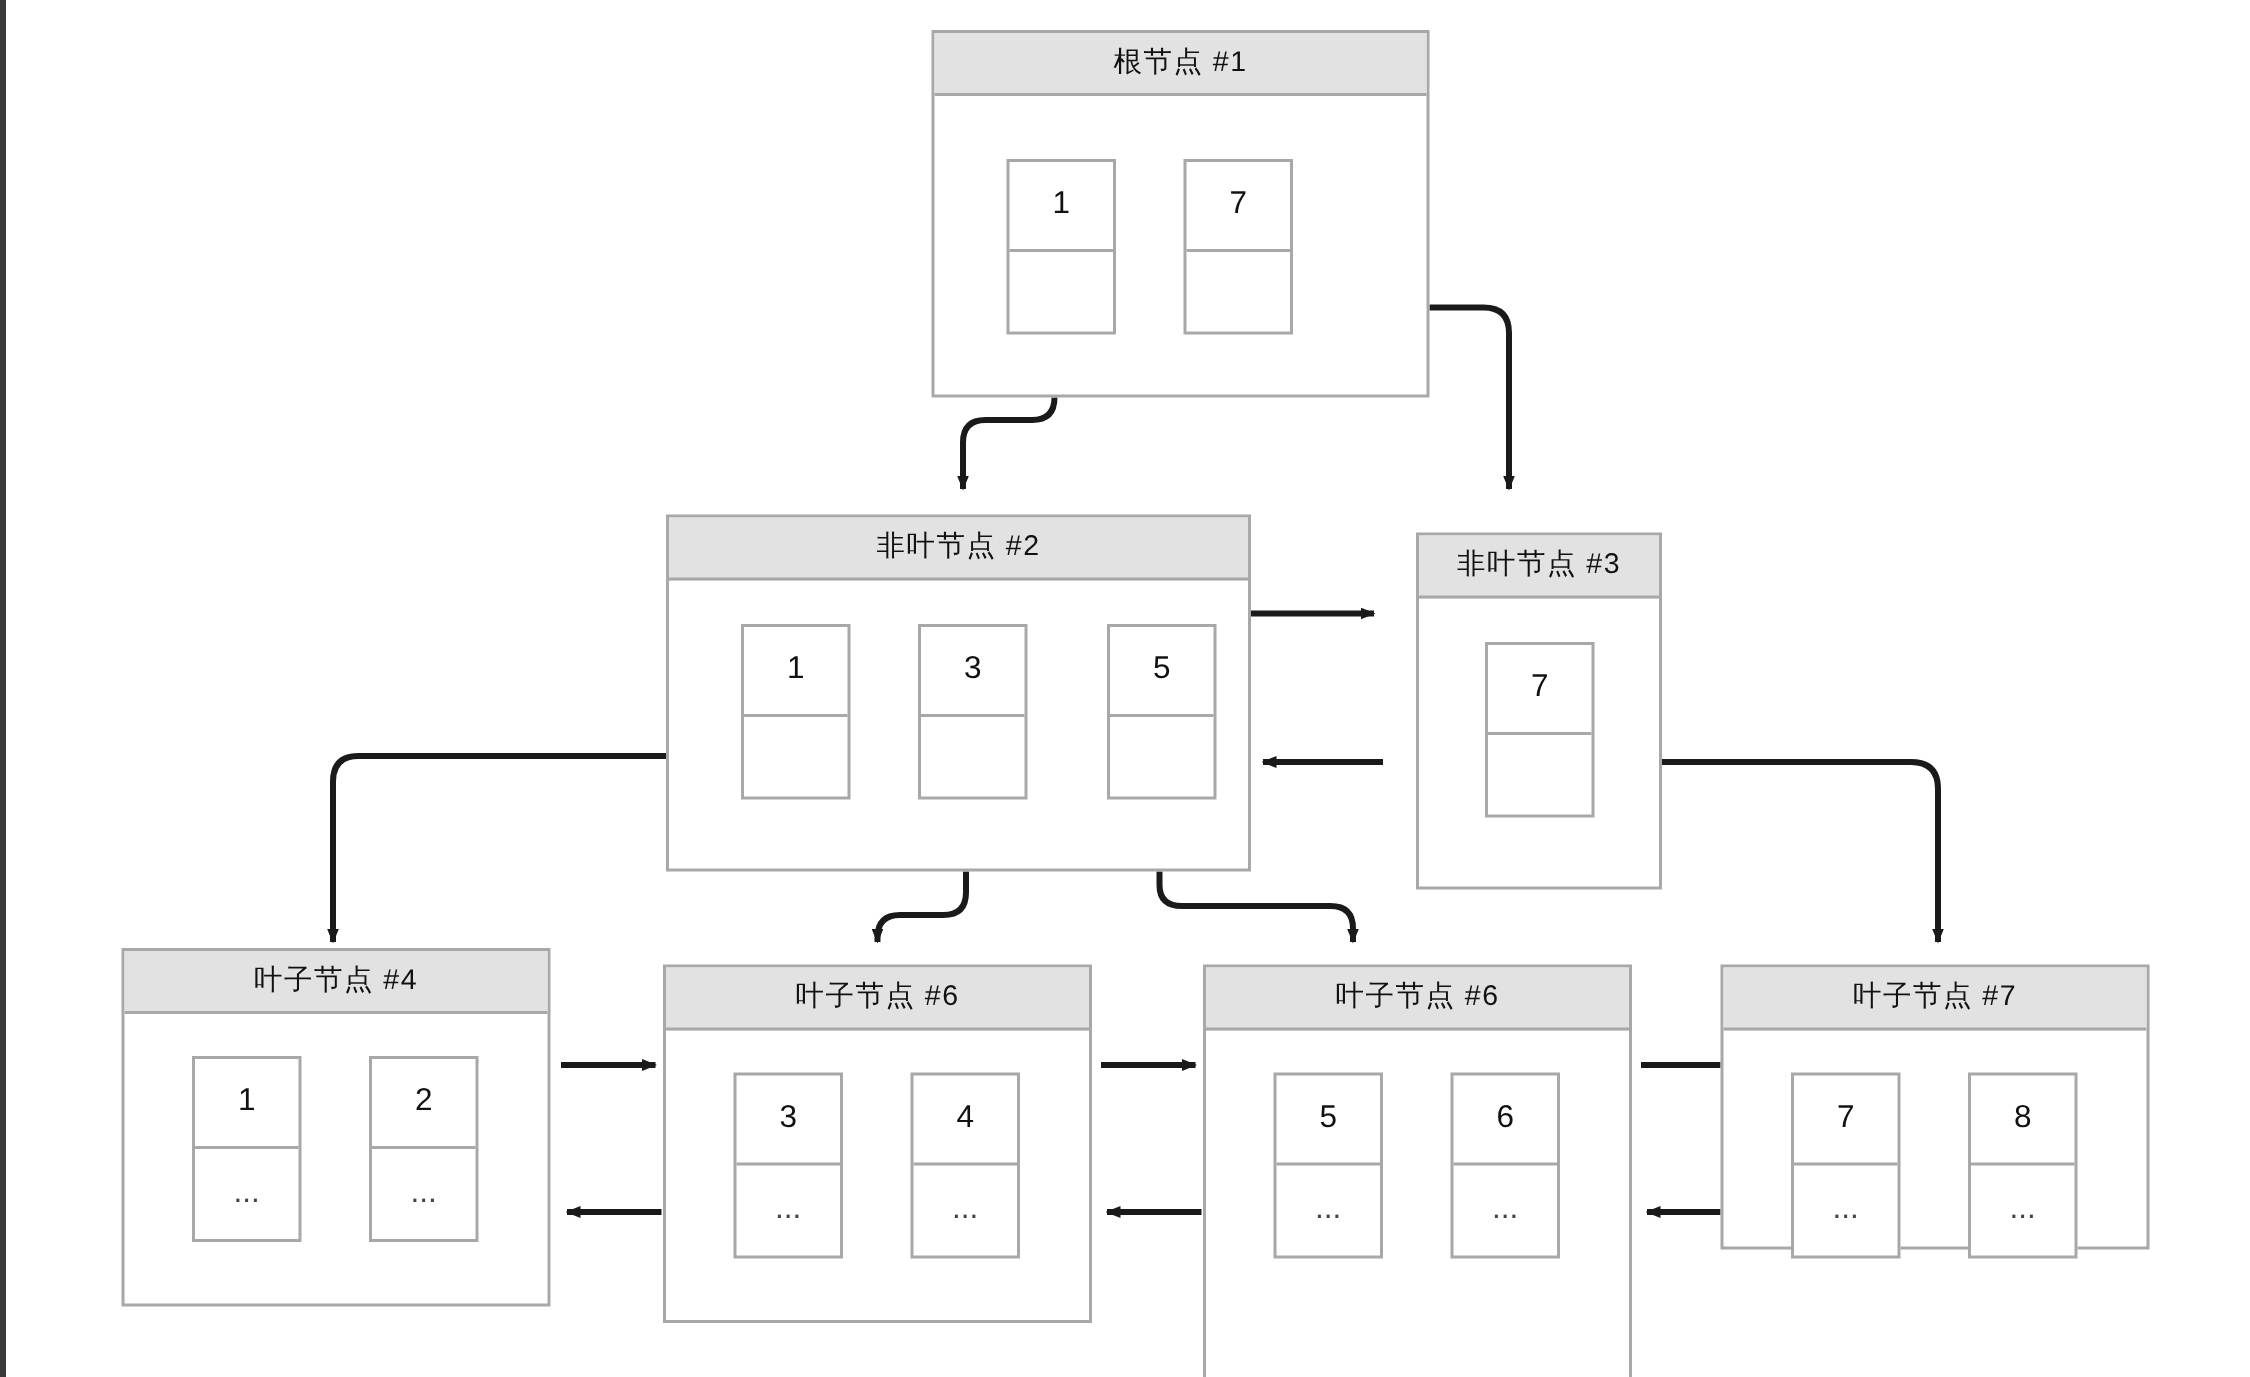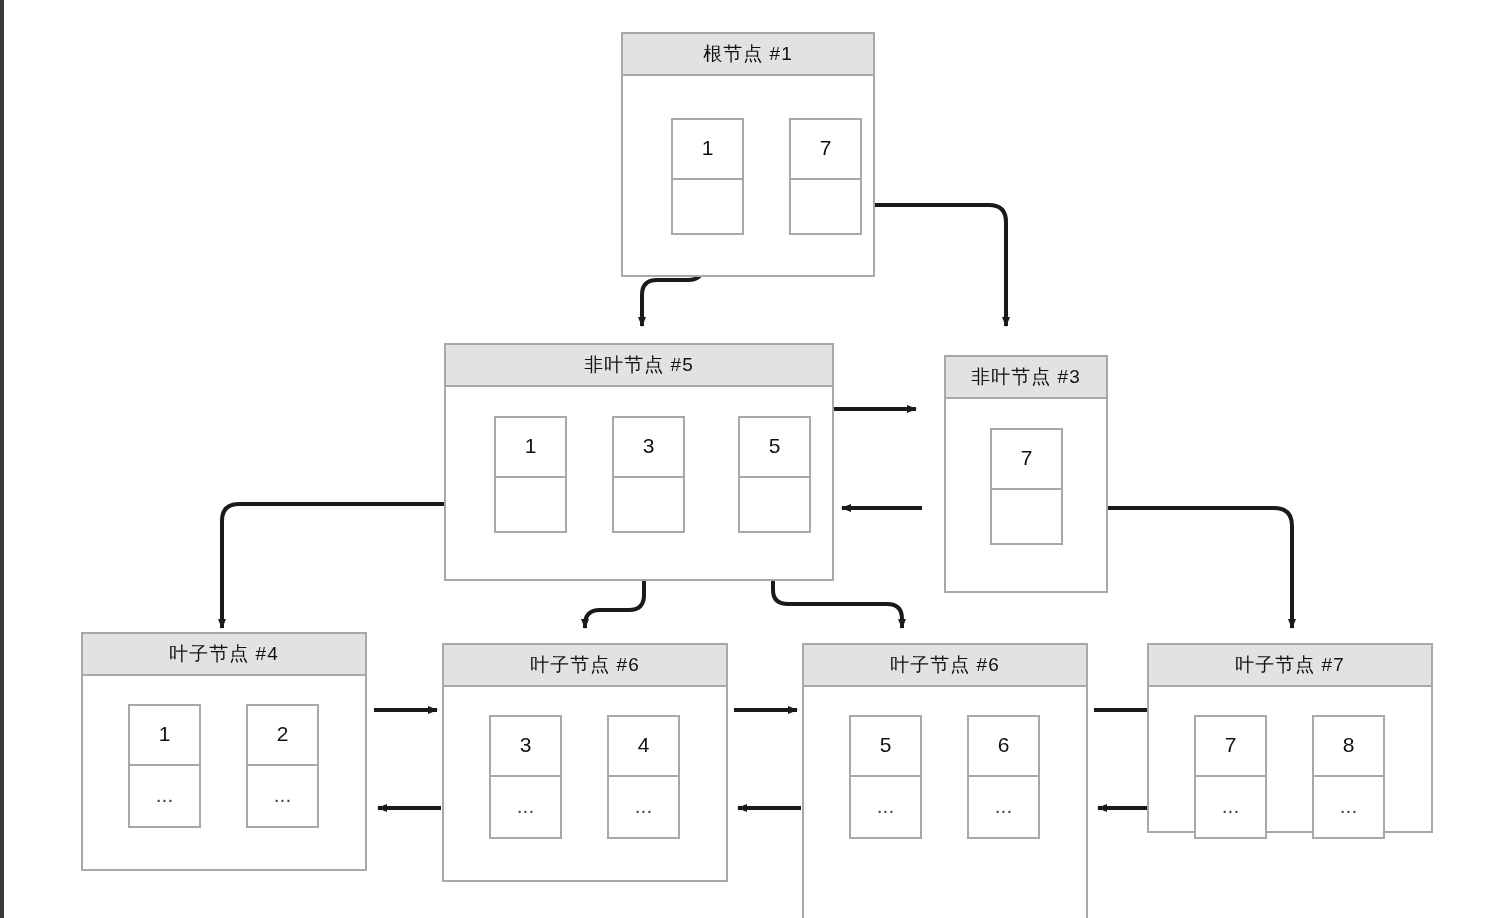--- a/index.html
+++ b/index.html
@@ -120,36 +120,36 @@
       <path d="M370,710 L433,710" marker-end="url(#ah)"></path>
       <path d="M730,710 L793,710" marker-end="url(#ah)"></path>
       <path d="M1090,710 L1152,710" marker-end="url(#ah)"></path>
 
       <path d="M437,808 L374,808" marker-end="url(#ah)"></path>
       <path d="M797,808 L734,808" marker-end="url(#ah)"></path>
       <path d="M1156,808 L1094,808" marker-end="url(#ah)"></path>
     </g>
   </svg>
 
-  <div class="node" style="left:617px; top:32px; width:254px; height:245px;">
+  <div class="node" style="left:617px; top:20px; width:332px; height:245px;">
     <div class="node-header">根节点 #1</div>
     <div class="node-body">
       <div class="cell internal" style="left:48px; top:42px; height:117px;">
         <div class="cell-key">1</div>
         <div class="cell-ptr"></div>
       </div>
       <div class="cell internal" style="left:166px; top:42px; height:117px;">
         <div class="cell-key">7</div>
         <div class="cell-ptr"></div>
       </div>
     </div>
   </div>
 
   <div class="node" style="left:440px; top:343px; width:390px; height:238px;">
-    <div class="node-header">非叶节点 #5</div>
+    <div class="node-header">非叶节点 #2</div>
     <div class="node-body">
       <div class="cell internal" style="left:48px; top:29px; height:117px;">
         <div class="cell-key">1</div>
         <div class="cell-ptr"></div>
       </div>
       <div class="cell internal" style="left:166px; top:29px; height:117px;">
         <div class="cell-key">3</div>
         <div class="cell-ptr"></div>
       </div>
       <div class="cell internal" style="left:292px; top:29px; height:117px;">

